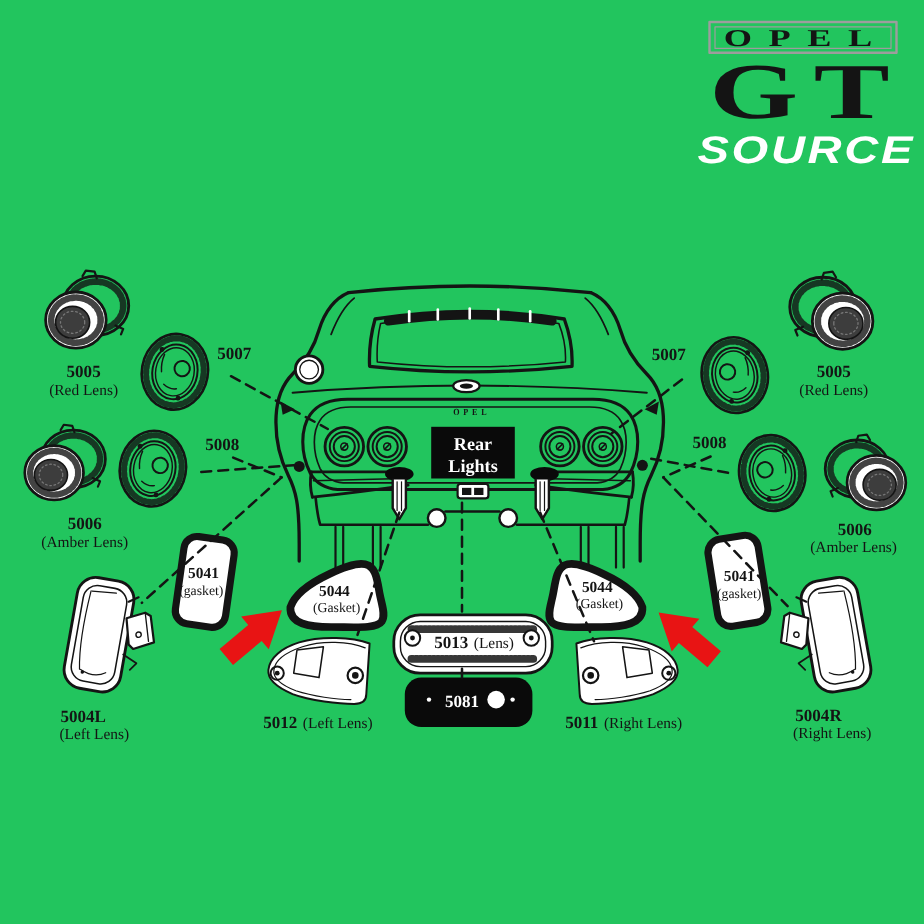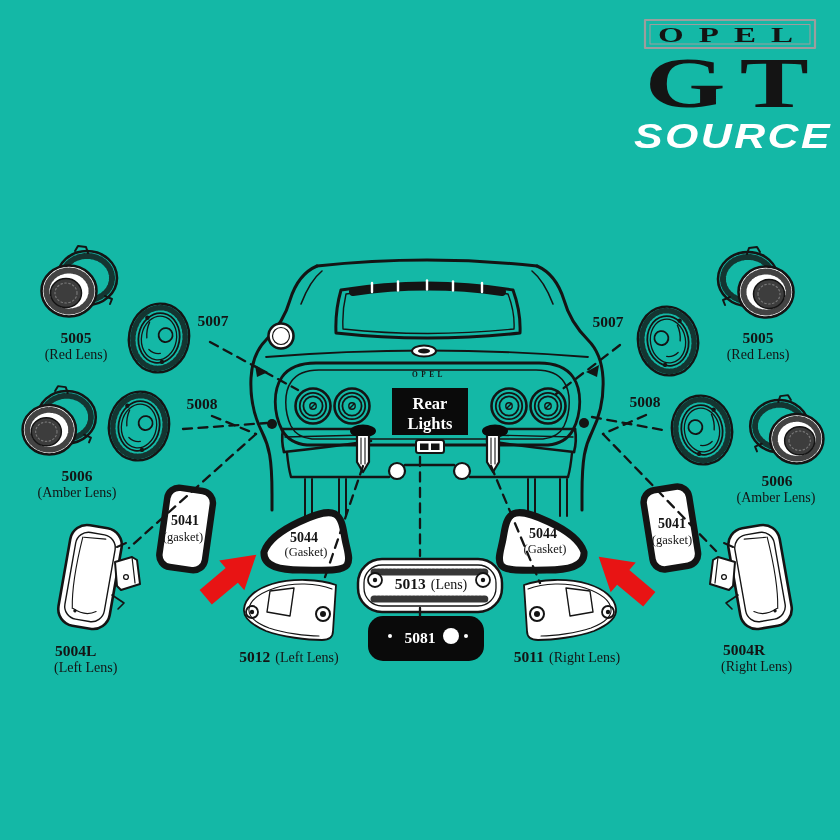--- a/index.html
+++ b/index.html
@@ -1,16 +1,16 @@
 <!DOCTYPE html>
 <html><head>
 <meta charset="utf-8">
 <style>
   html,body{margin:0;padding:0;background:#ffffff;}
-  .stage{position:relative;width:840px;height:840px;background:#14b8a6;overflow:hidden;
+  .stage{position:relative;width:840px;height:840px;background:#22c55e;overflow:hidden;
          font-family:"Liberation Serif","DejaVu Serif",serif;}
   svg{display:block}
   
   text{fill:#141414;stroke:none;font-family:"Liberation Serif","DejaVu Serif",serif;}
   .num      {font-weight:bold;font-size:15.5px;}
   .num-sm   {font-weight:bold;font-size:14px;}
   .desc     {font-size:14px;}
   .desc-sm  {font-size:12.5px;}
   .white    {fill:#ffffff;}
   .boxlabel {font-weight:bold;font-size:16.5px;fill:#ffffff;}

